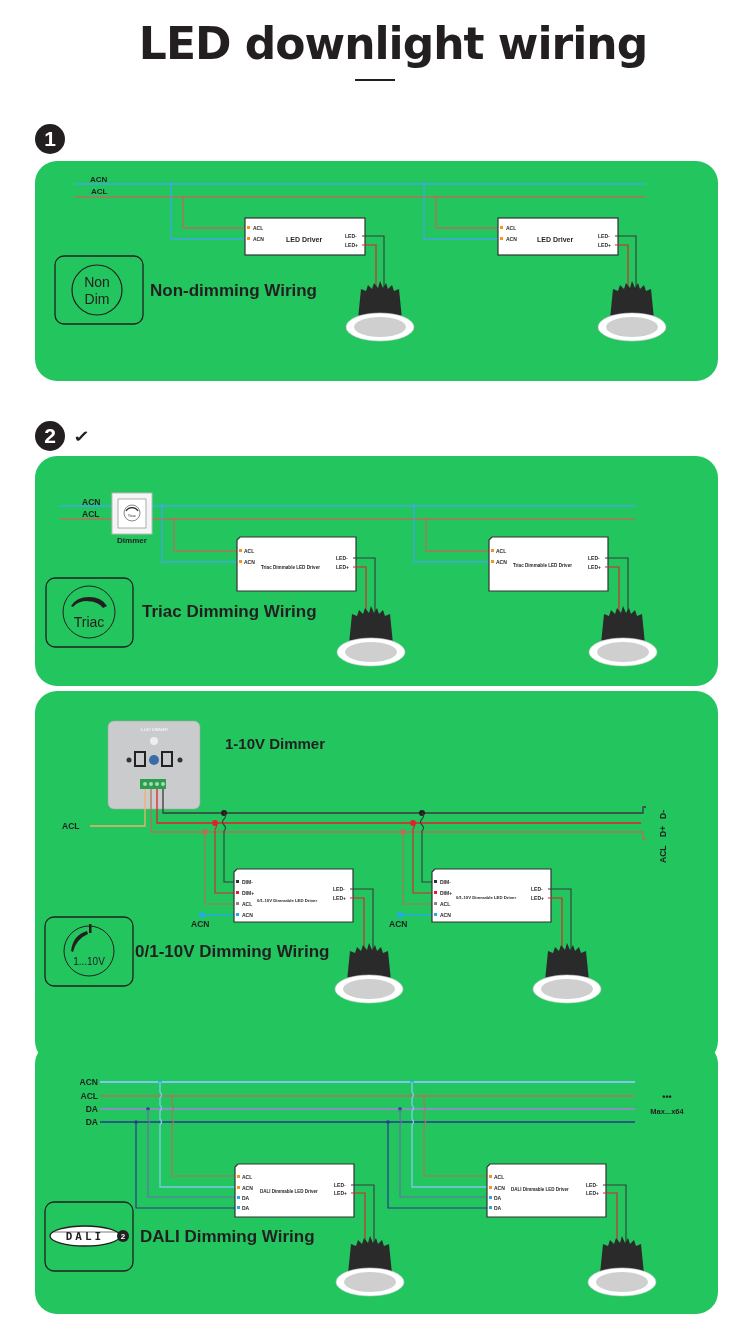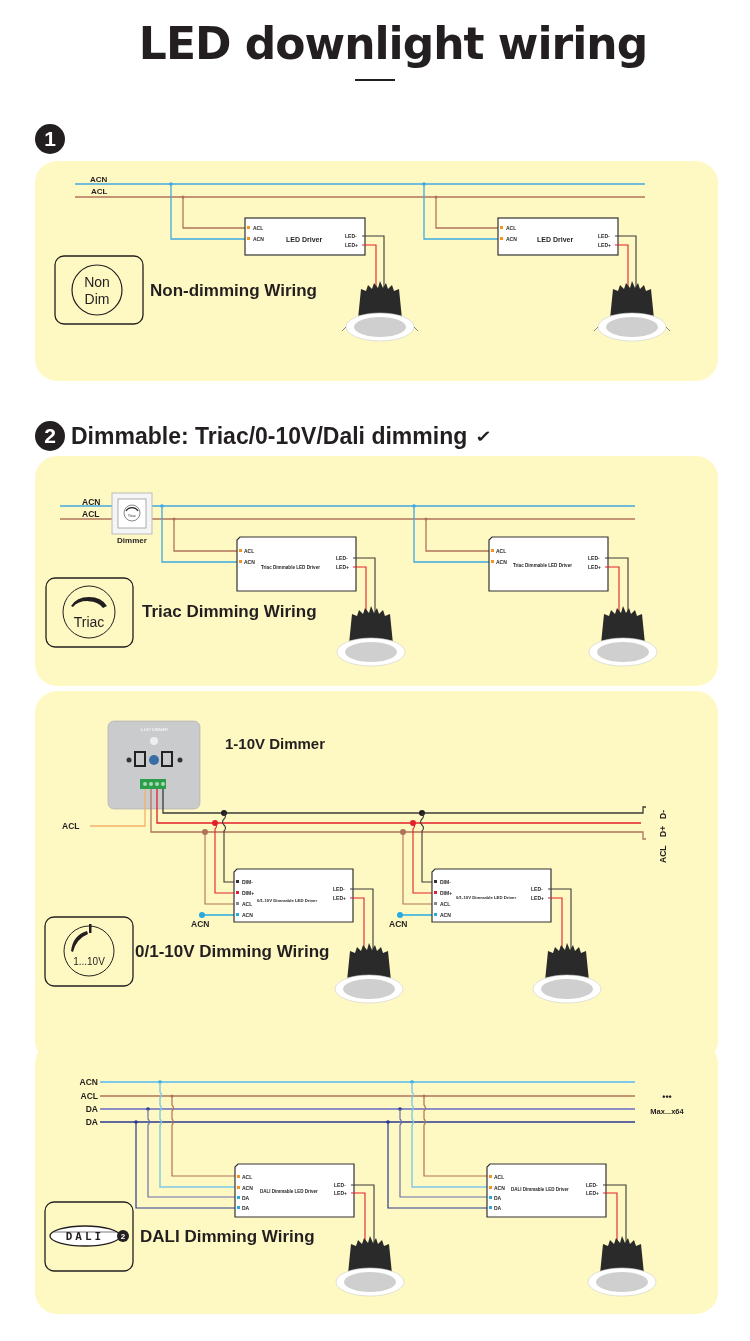--- a/index.html
+++ b/index.html
@@ -2,21 +2,21 @@
 <html><head>
 <meta charset="utf-8">
 <style>
   html,body{margin:0;padding:0;background:#fff;}
   body{width:750px;height:1341px;position:relative;overflow:hidden;font-family:"Liberation Sans",sans-serif;color:#231f20;}
   .title{position:absolute;left:0;top:18px;width:750px;text-align:center;font-family:"DejaVu Sans",sans-serif;font-weight:bold;font-size:44px;letter-spacing:-1px;color:#231f20;padding-left:18px;}
   .title-underline{position:absolute;left:355px;top:79px;width:40px;height:2px;background:#231f20;}
   .sec-head{position:absolute;left:35px;display:flex;align-items:center;gap:6px;font-weight:bold;font-size:23px;color:#231f20;}
   .sec-num{width:30px;height:30px;border-radius:50%;background:#231f20;color:#fff;font-size:21px;display:flex;align-items:center;justify-content:center;font-weight:bold;}
   .chev{font-size:16px;margin-left:4px;display:inline-block;transform:scaleX(1.3);}
-  .panel{position:absolute;left:35px;width:683px;background:#fef9c3;border-radius:22px;}
+  .panel{position:absolute;left:35px;width:683px;background:#22c55e;border-radius:22px;}
   svg{position:absolute;left:0;top:0;}
   .lbl{font-family:"Liberation Sans",sans-serif;font-weight:bold;fill:#231f20;}
 </style>
 </head>
 <body>
 
 <div class="title">LED downlight wiring</div>
 <div class="title-underline"></div>
 
 <div class="sec-head" style="top:124px;">
@@ -84,21 +84,20 @@
     <circle cx="62" cy="129" r="25" fill="none" stroke="#231f20" stroke-width="1.2"></circle>
     <text x="62" y="126" text-anchor="middle" font-size="14" fill="#231f20" font-family="Liberation Sans, sans-serif">Non</text>
     <text x="62" y="143" text-anchor="middle" font-size="14" fill="#231f20" font-family="Liberation Sans, sans-serif">Dim</text>
   </g>
   <text class="lbl" x="115" y="135" font-size="17">Non-dimming Wiring</text>
 </svg>
 </div>
 
 <div class="sec-head" style="top:421px;">
   <span class="sec-num">2</span>
-  <span>Dimmable: Triac/0-10V/Dali dimming</span>
   <span class="chev">✓</span>
 </div>
 
 <div class="panel" style="top:456px;height:230px;">
 <svg width="683" height="230">
   <line x1="25" y1="50" x2="78" y2="50" stroke="#3fa9e0" stroke-width="1.3"></line>
   <line x1="25" y1="63" x2="78" y2="63" stroke="#b0735a" stroke-width="1.3"></line>
   <line x1="117" y1="50" x2="600" y2="50" stroke="#3fa9e0" stroke-width="1.3"></line>
   <line x1="117" y1="63" x2="600" y2="63" stroke="#b0735a" stroke-width="1.3"></line>
   <text class="lbl" x="47" y="49" font-size="8.5">ACN</text>

